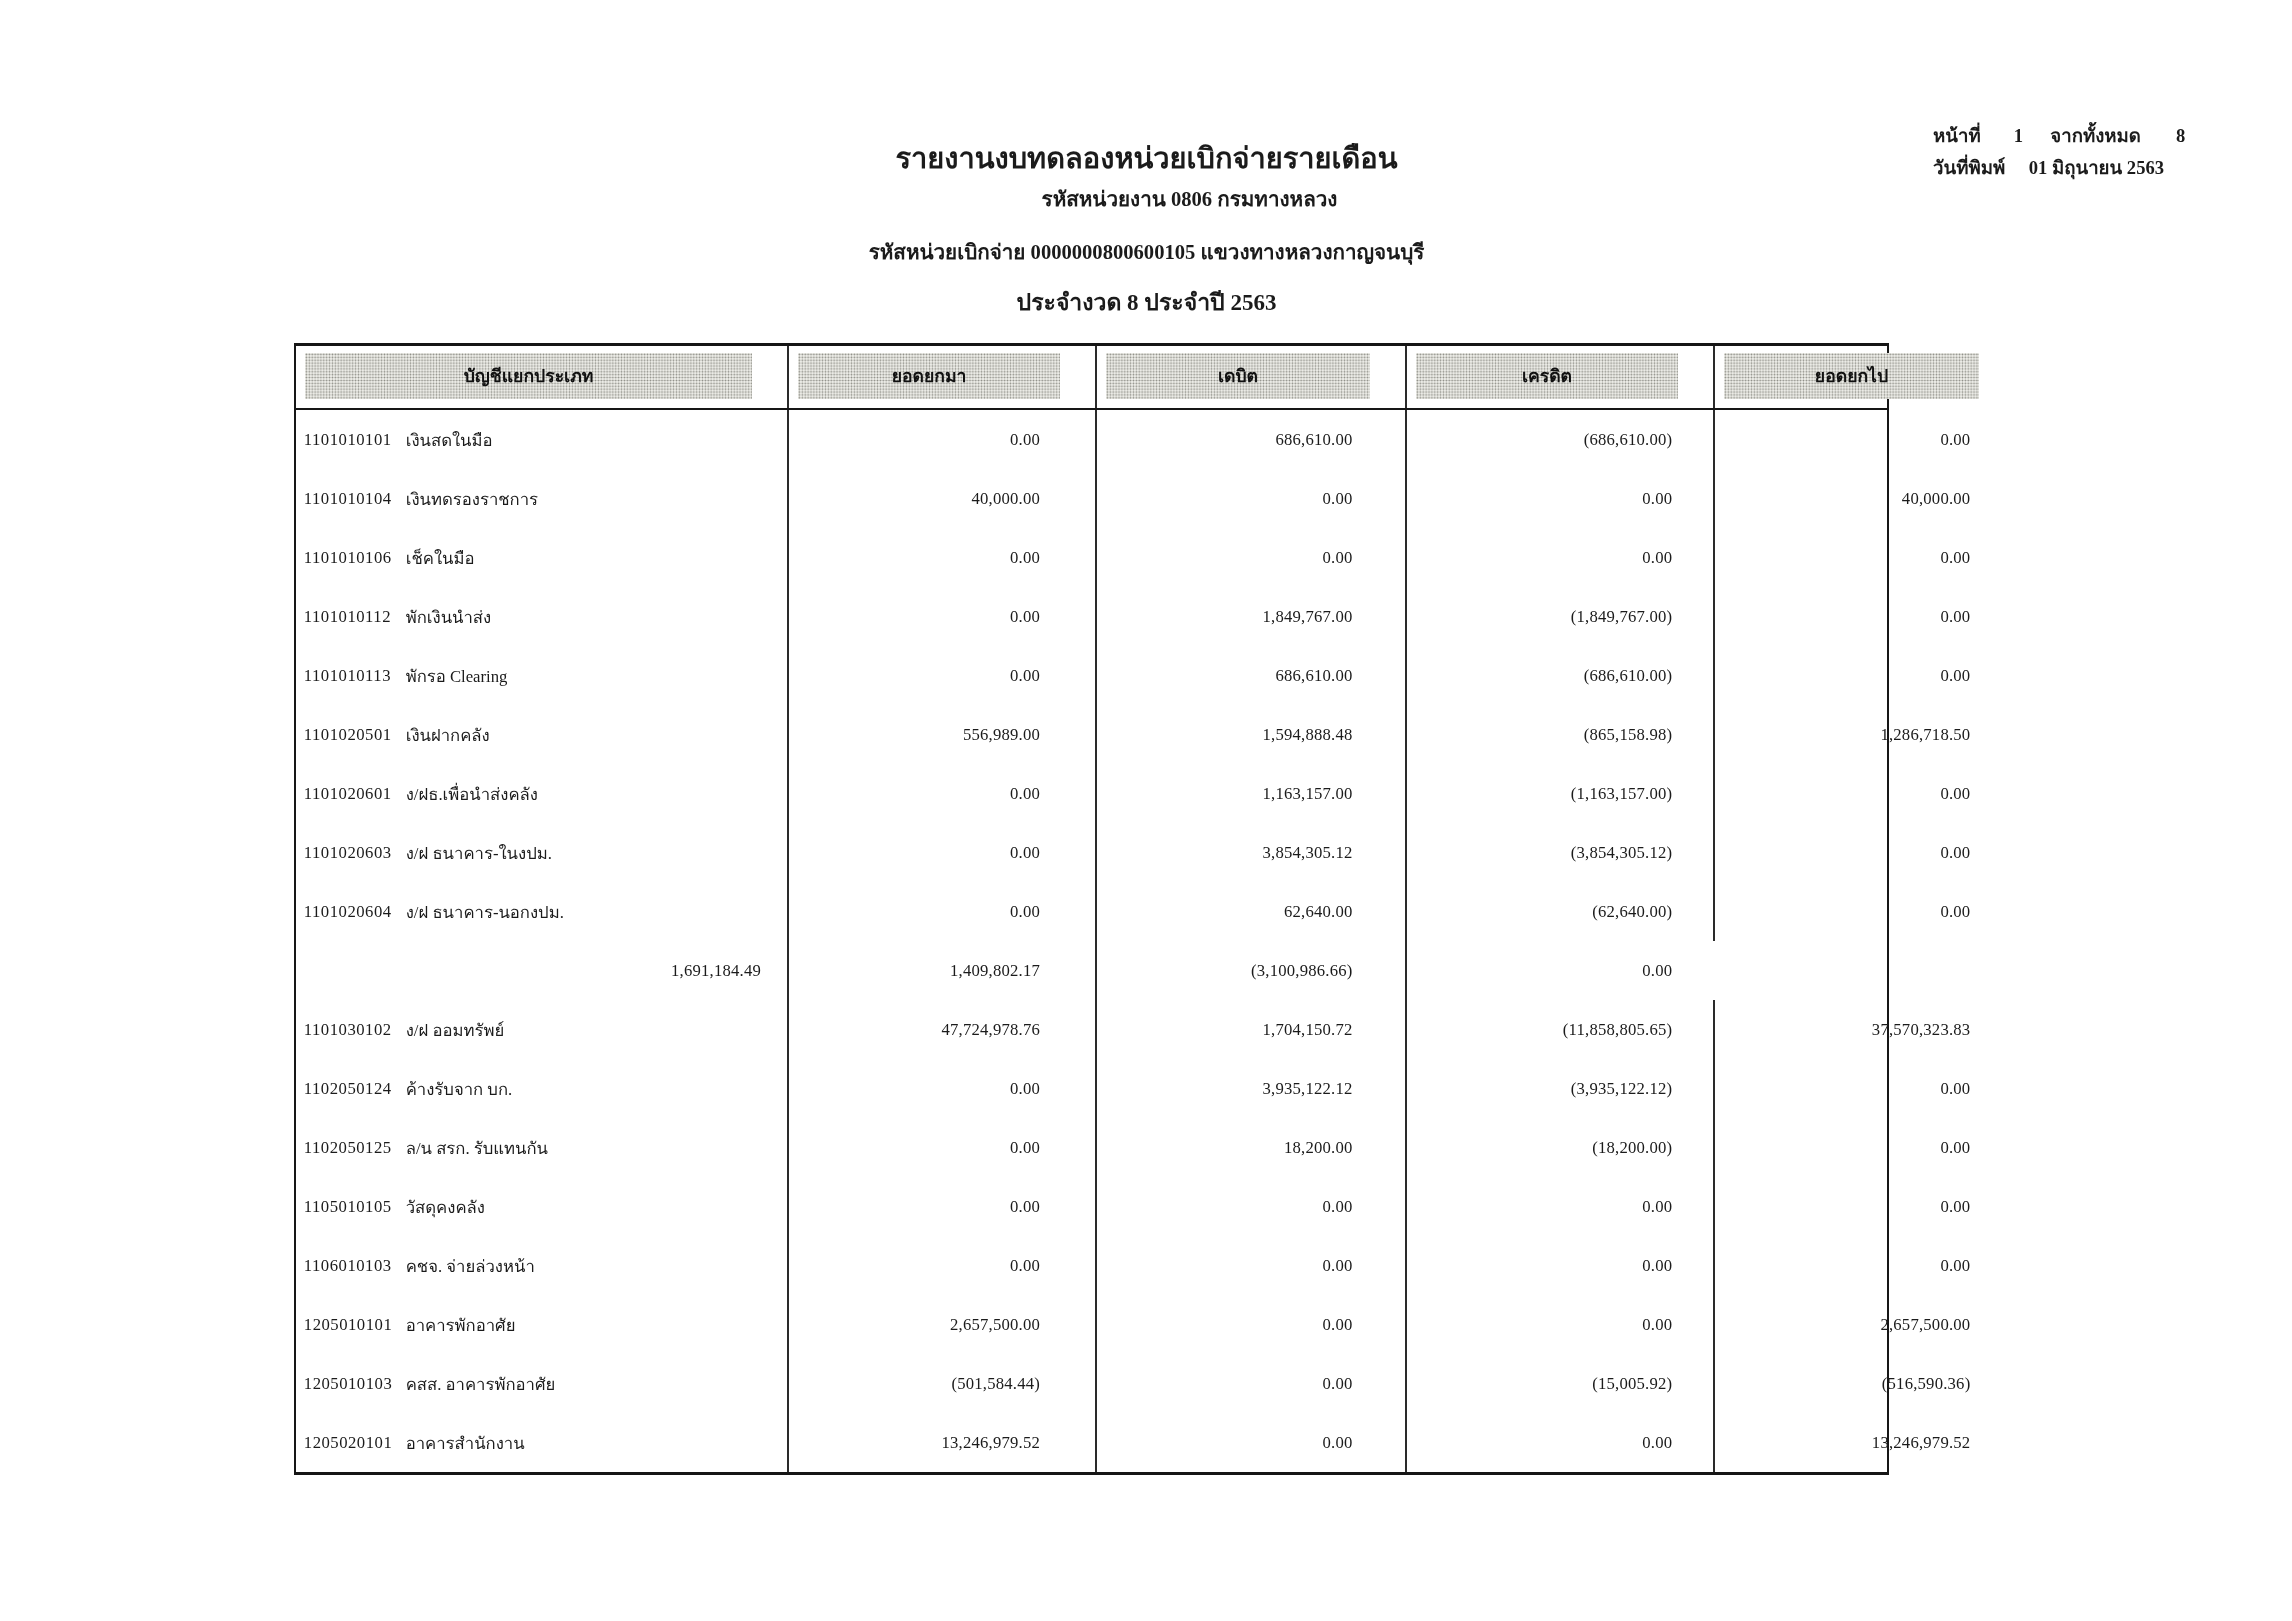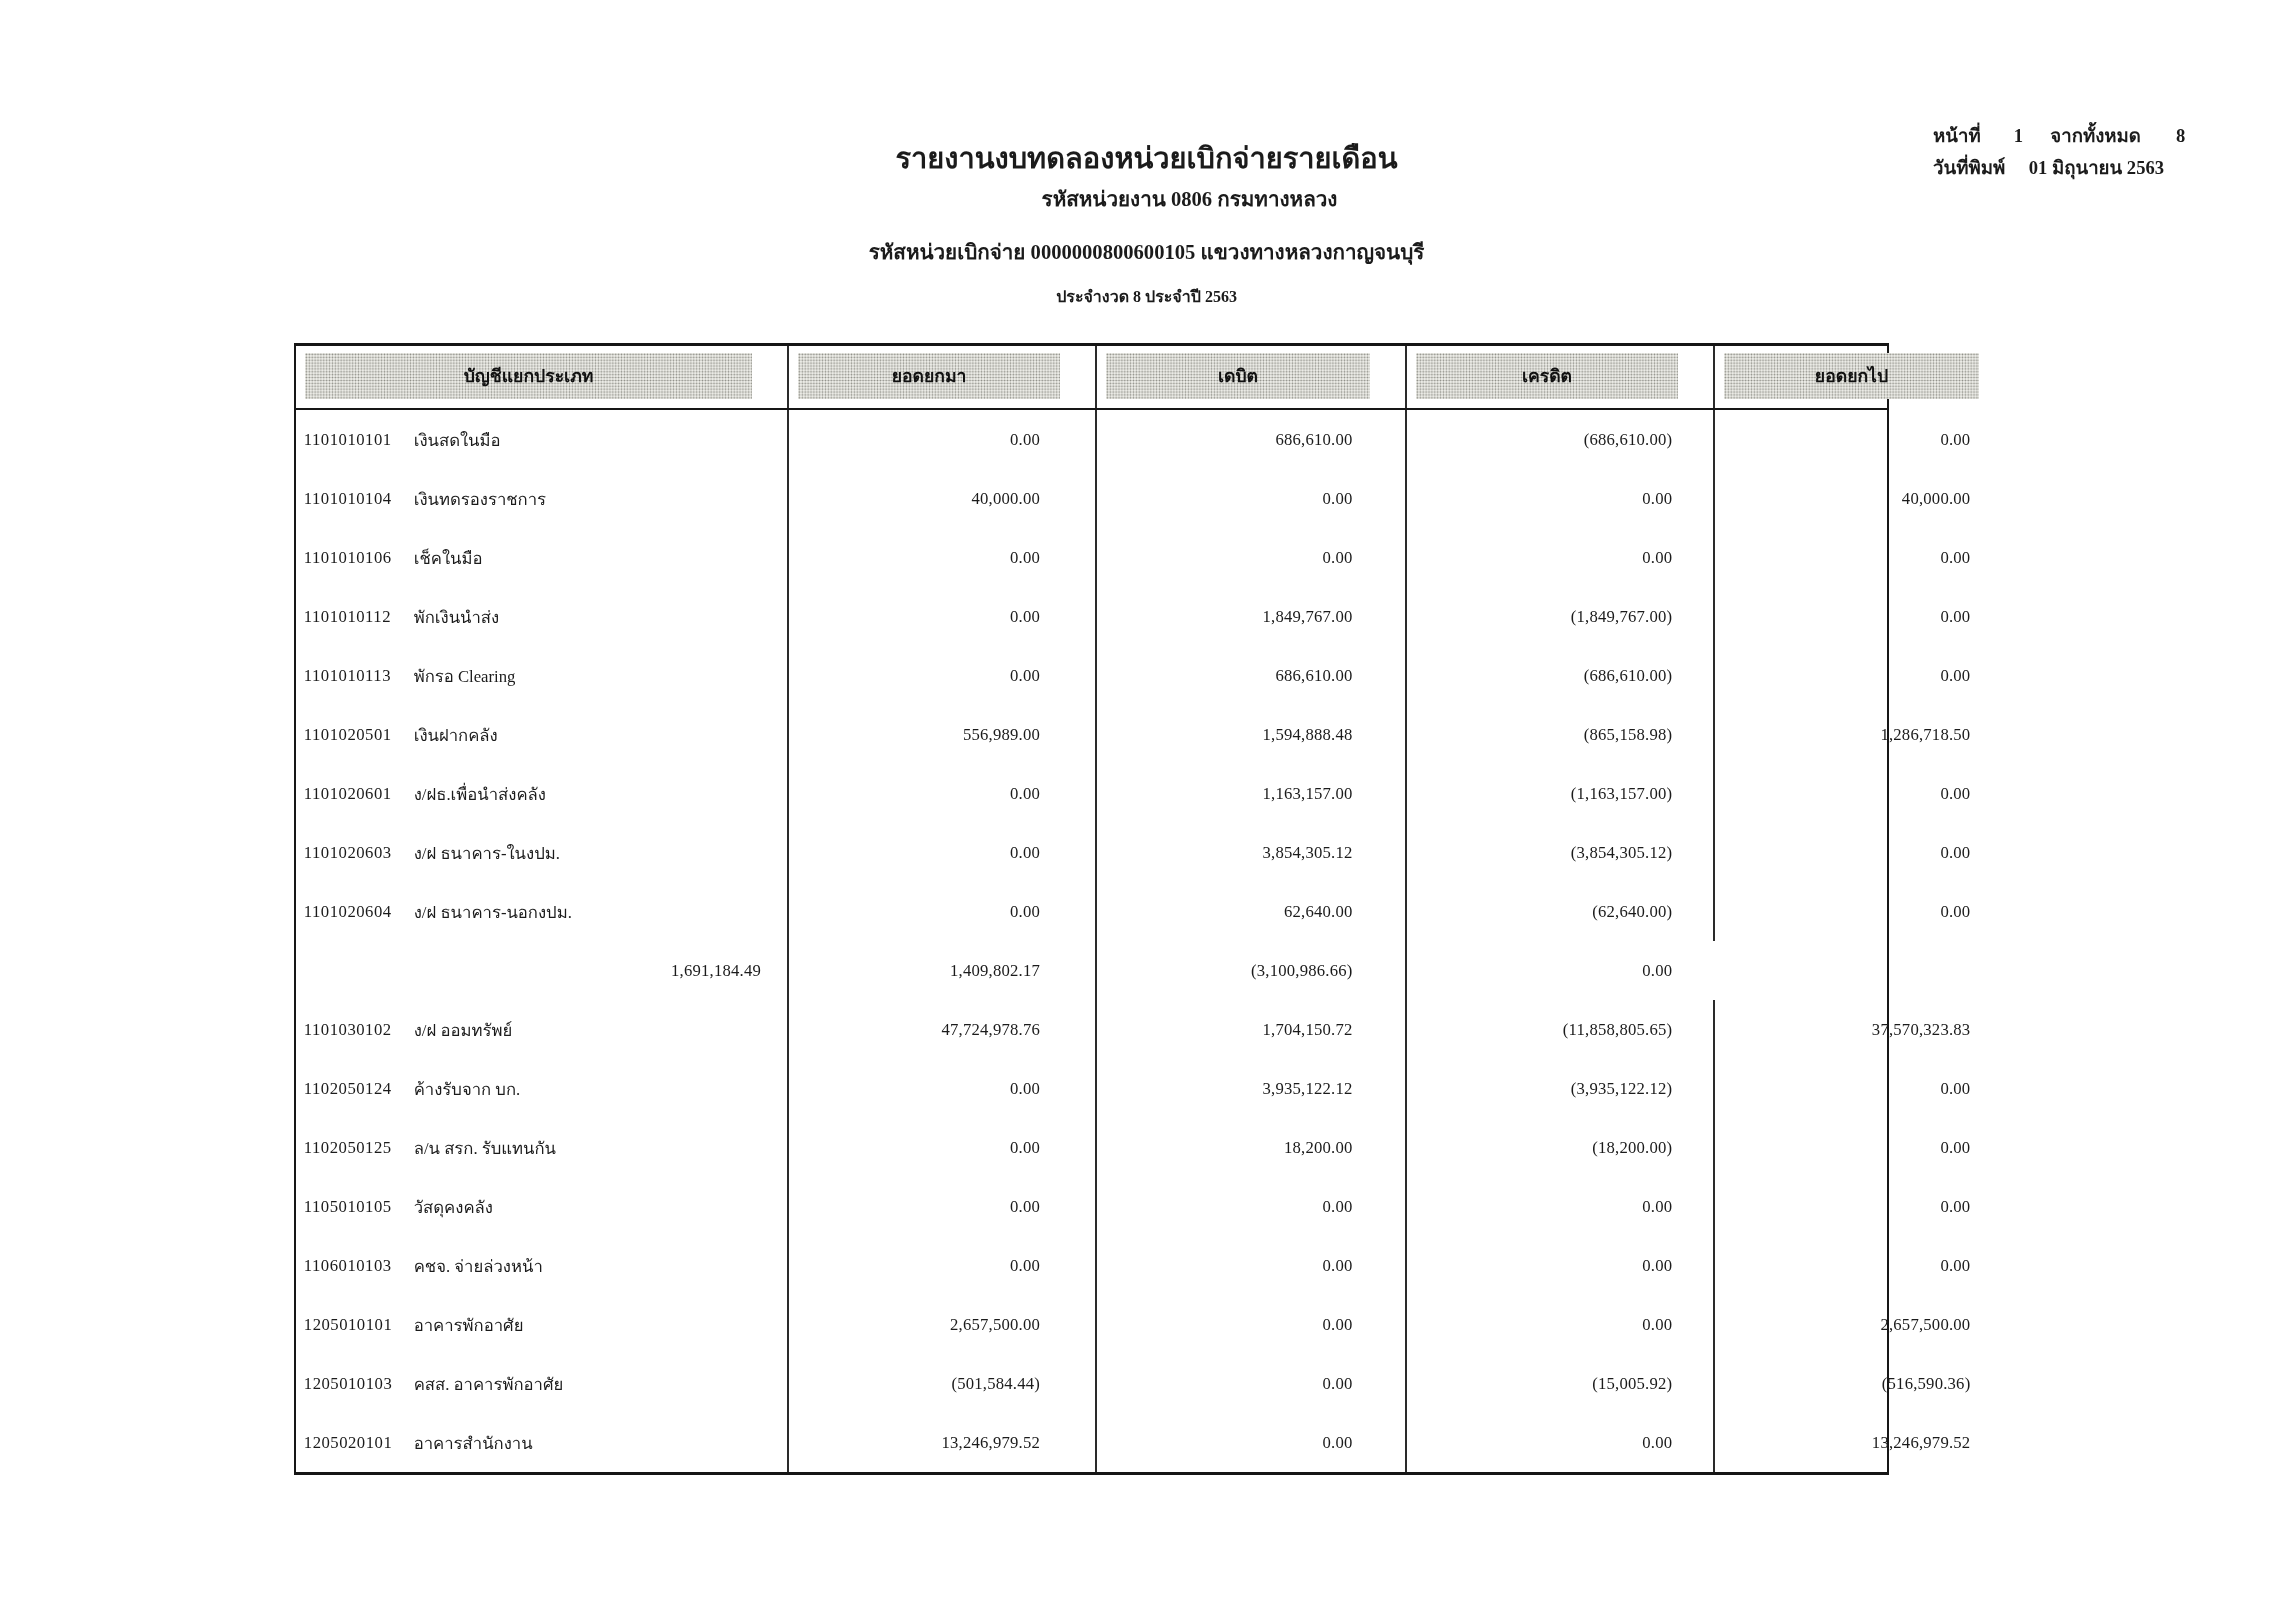--- a/index.html
+++ b/index.html
@@ -16,21 +16,21 @@
   
   .doc-title {
     position:absolute; left:0; top:138; width:100%;
     text-align:center; font-size:29px; font-weight:bold;
   }
   .doc-sub1 { position:absolute; left:0; top:182px; width:100%;
     text-align:center; font-size:20.6px; font-weight:bold; }
   .doc-sub2 { position:absolute; left:0; top:235px; width:100%;
     text-align:center; font-size:20.6px; font-weight:bold; }
   .doc-sub3 { position:absolute; left:0; top:284px; width:100%;
-    text-align:center; font-size:16px; font-weight:bold; }
+    text-align:center; font-size:23px; font-weight:bold; }
   .doc-title, .doc-sub1, .doc-sub2, .doc-sub3 { top:unset; }
   .pos-title { top:135px; } .pos-sub1 { top:182px;margin-left:43px; }
   .pos-sub2 { top:235px; } .pos-sub3 { top:284px; }
 
   
   .page-info {
     position:absolute; left:1933px; top:120px;
     font-size:18.6px; font-weight:bold; line-height:32px;
     white-space:nowrap;
   }
@@ -68,21 +68,21 @@
     display:flex; align-items:center;
     font-size:16.7px;
   }
   .td:first-child { border-left:none; padding-left:7.8px; }
   .td.num { justify-content:flex-end; font-size:16.7px; letter-spacing:0.2px; }
   .tr .td:nth-child(2) { padding-right:29px; }
   .tr .td:nth-child(3) { padding-right:26.5px; }
   .tr .td:nth-child(4) { padding-right:14.7px; }
   .tr .td:nth-child(5) { padding-right:17.6px; }
   .acct-code { display:inline-block; width:98px; letter-spacing:0.5px; }
-  .acct-name { display:inline-block; padding-left:3.9px;margin-left:8px; }
+  .acct-name { display:inline-block; padding-left:3.9px; }
 </style>
 </head>
 <body>
 
 <div class="page">
 
   <div class="doc-title pos-title">รายงานงบทดลองหน่วยเบิกจ่ายรายเดือน</div>
   <div class="doc-sub1 pos-sub1">รหัสหน่วยงาน 0806 กรมทางหลวง</div>
   <div class="doc-sub2 pos-sub2">รหัสหน่วยเบิกจ่าย 0000000800600105 แขวงทางหลวงกาญจนบุรี</div>
   <div class="doc-sub3 pos-sub3">ประจำงวด 8 ประจำปี 2563</div>

